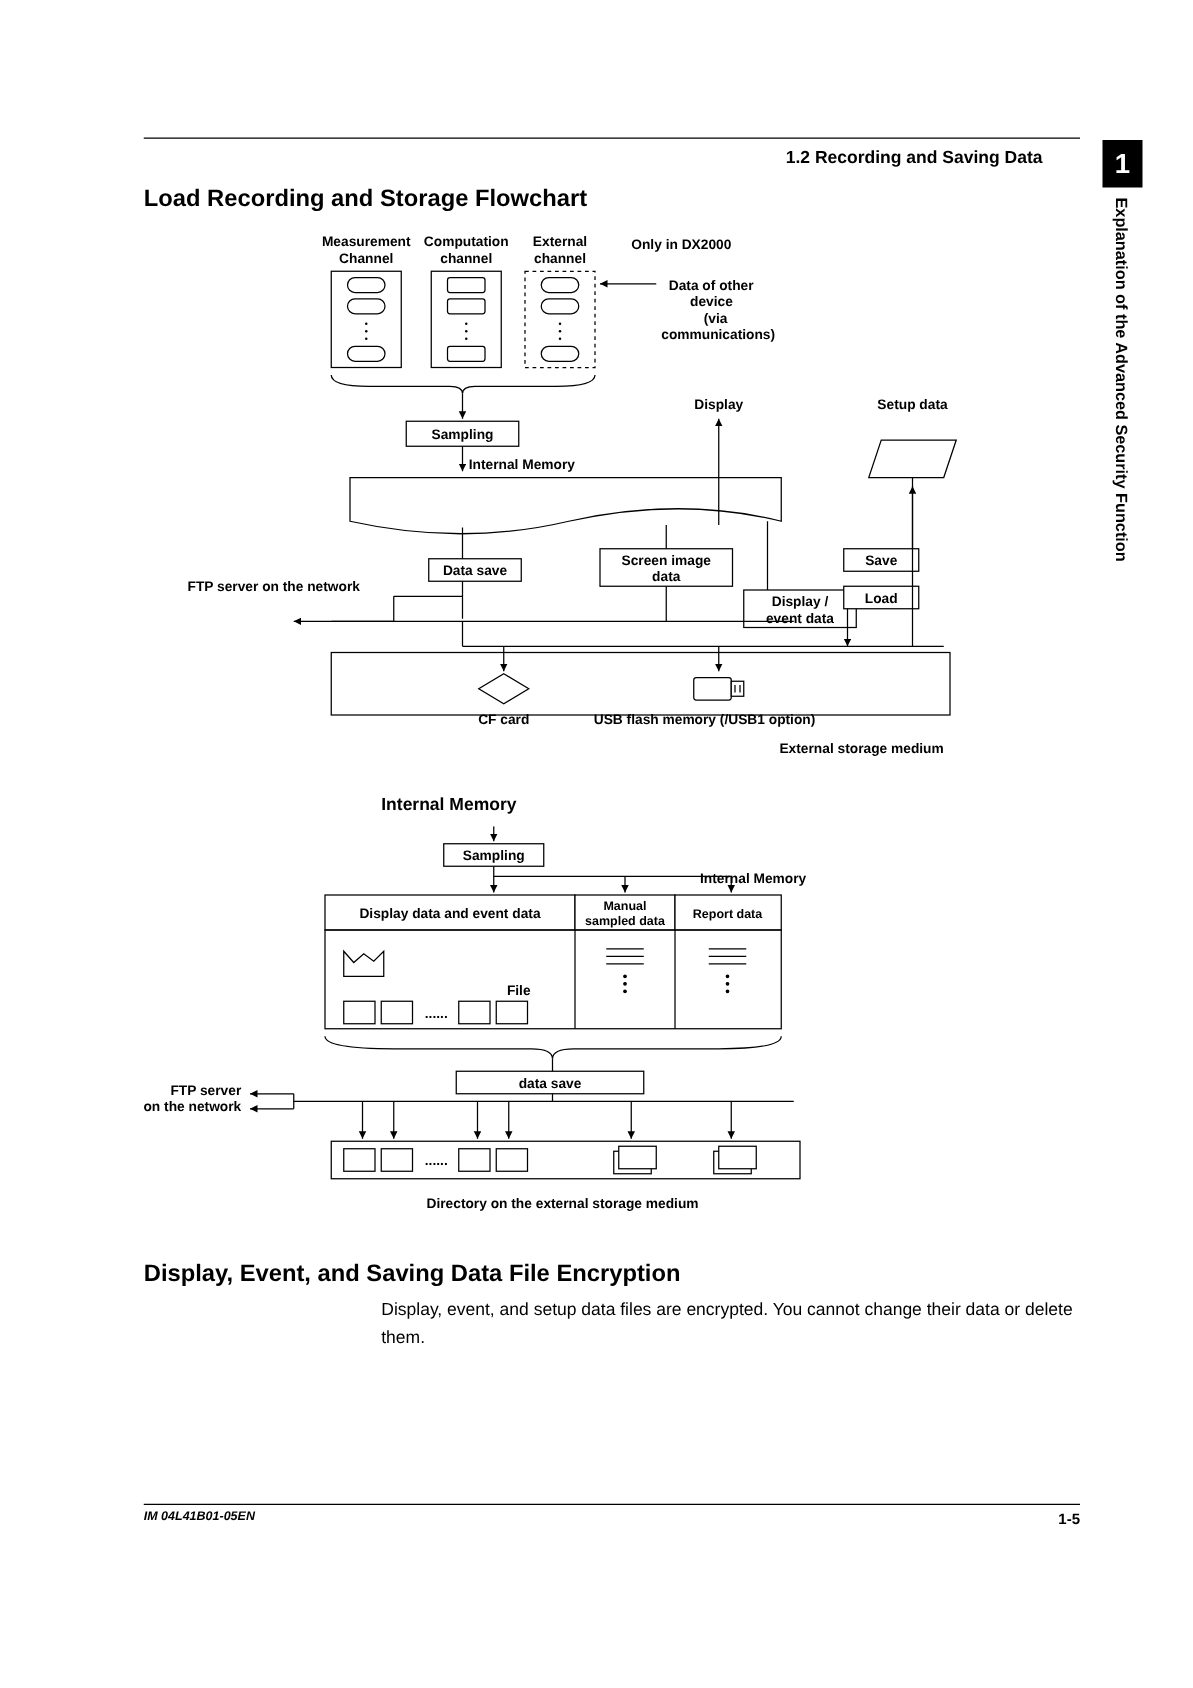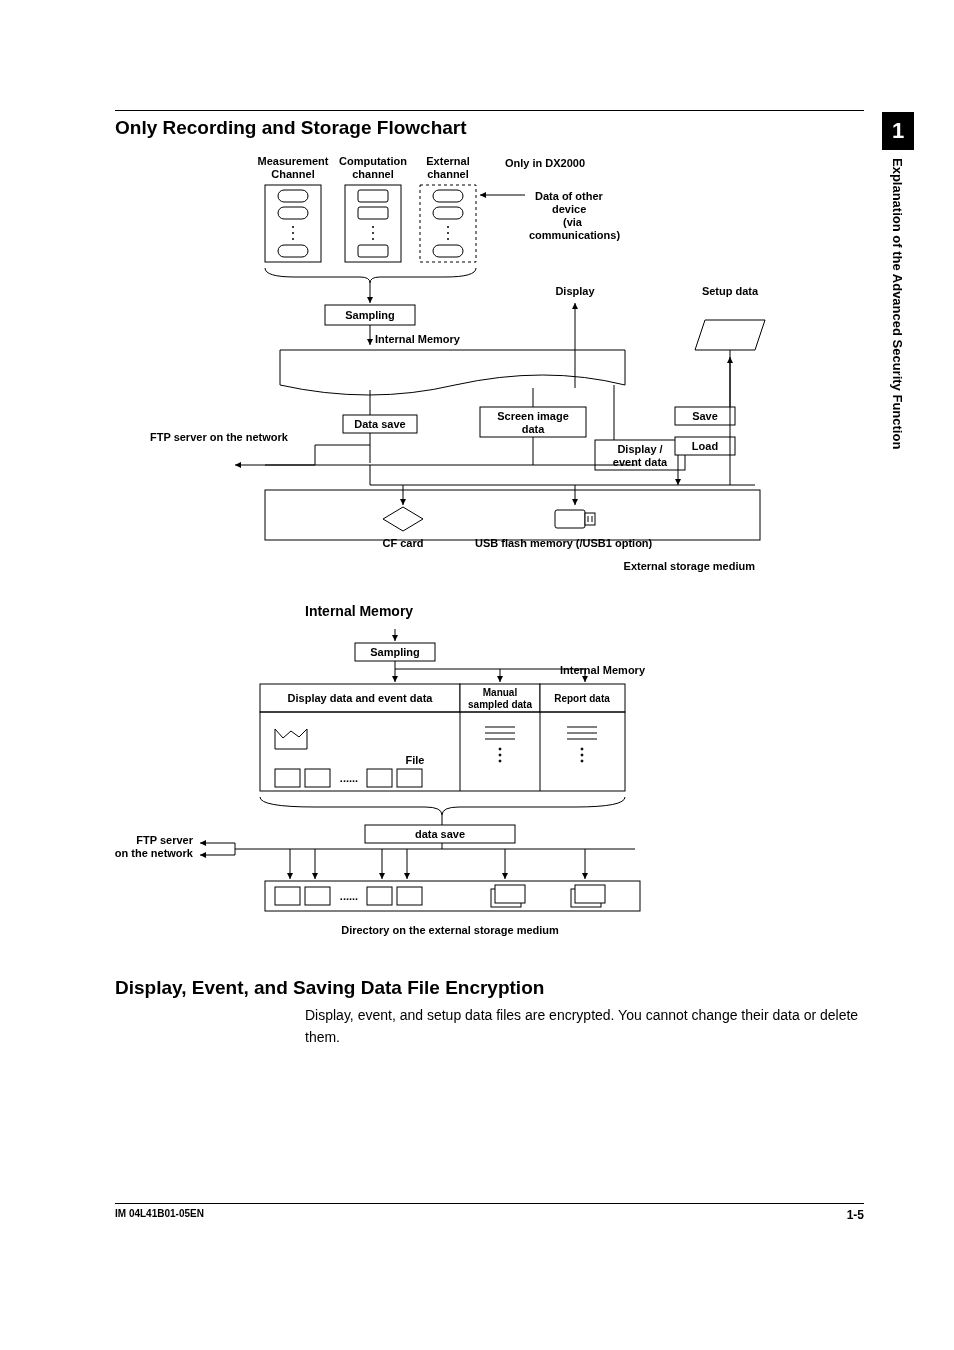--- a/index.html
+++ b/index.html
@@ -57,20 +57,21 @@
     font-size: 10px;
     padding-top: 4px;
   }
   .footer .pn {
     float: right;
     font-weight: bold;
     font-size: 12px;
   }
   .footer .docid {
     font-weight: bold;
+    font-style: italic;
   }
   
   .side-tab {
     position: absolute;
     right: 40px;
     top: 112px;
     width: 32px;
   }
   .tab-box {
     background: #000;
@@ -105,22 +106,23 @@
 
 <div class="page">
 
   <div class="side-tab">
     <div class="tab-box">1</div>
     <div class="vtext">Explanation of the Advanced Security Function</div>
   </div>
 
   <div style="margin-right:30px;">
     <div class="top-rule"></div>
-
-    <div class="h1">Only Recording and Storage Flowchart</div>
+    <div class="section-title">1.2  Recording and Saving Data</div>
+
+    <div class="h1">Load Recording and Storage Flowchart</div>
 
     <div class="svg-wrap">
     <svg width="740" height="440">
       <defs>
         <marker id="arr" markerWidth="8" markerHeight="8" refX="6" refY="3" orient="auto">
           <path d="M0,0 L6,3 L0,6 Z" fill="#000"></path>
         </marker>
       </defs>
 
       <text x="178" y="20" text-anchor="middle">Measurement</text>

